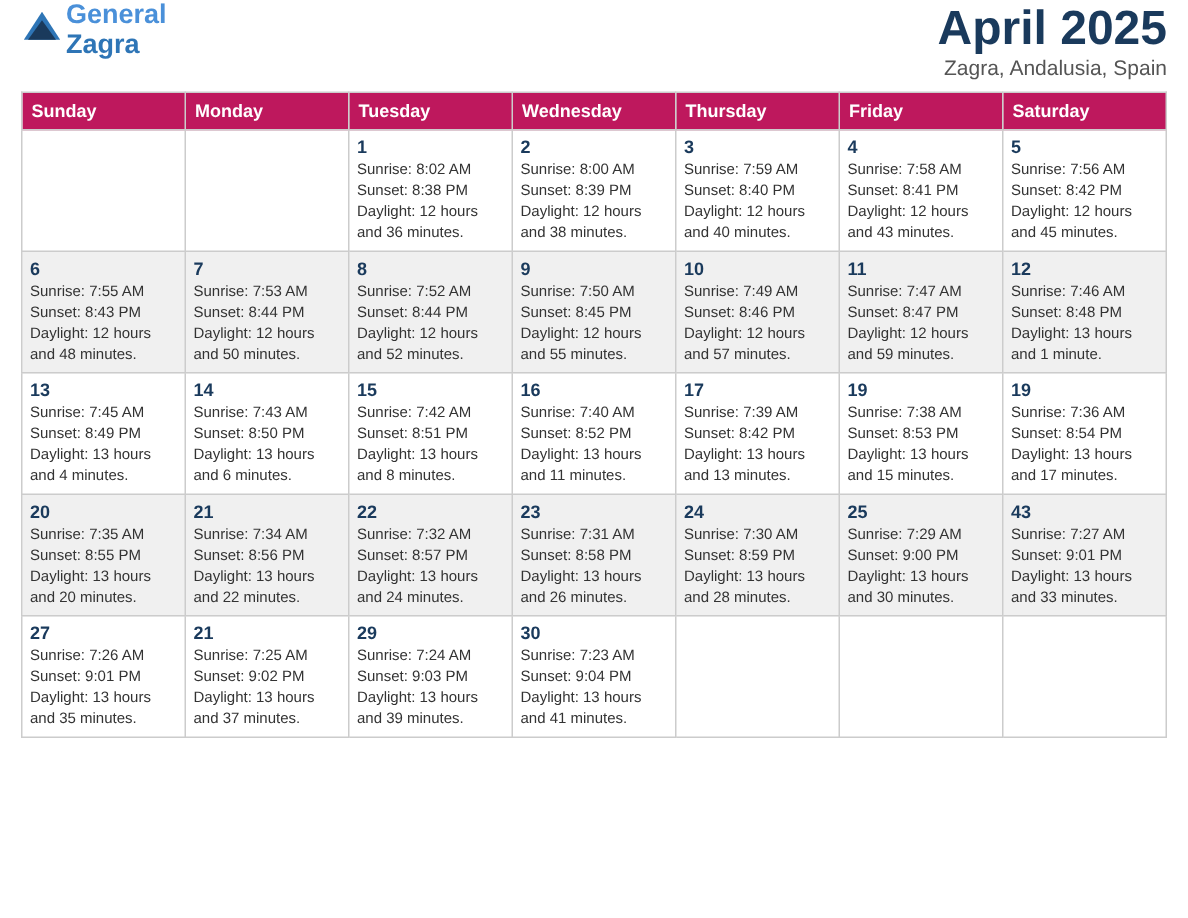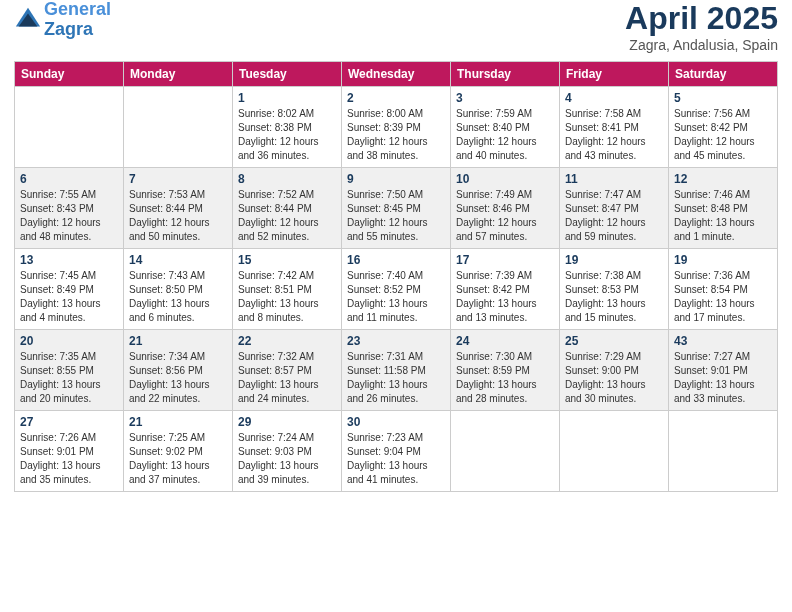--- a/index.html
+++ b/index.html
@@ -290,21 +290,21 @@
           <td>
             <span class="day-num">22</span>
             <div class="day-info">Sunrise: 7:32 AM
 Sunset: 8:57 PM
 Daylight: 13 hours
 and 24 minutes.</div>
           </td>
           <td>
             <span class="day-num">23</span>
             <div class="day-info">Sunrise: 7:31 AM
-Sunset: 11:58 PM
+Sunset: 8:58 PM
 Daylight: 13 hours
 and 26 minutes.</div>
           </td>
           <td>
             <span class="day-num">24</span>
             <div class="day-info">Sunrise: 7:30 AM
 Sunset: 8:59 PM
 Daylight: 13 hours
 and 28 minutes.</div>
           </td>

